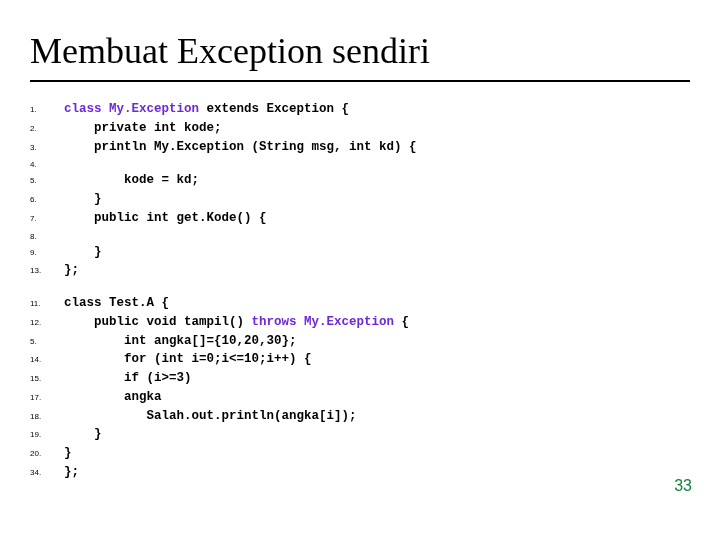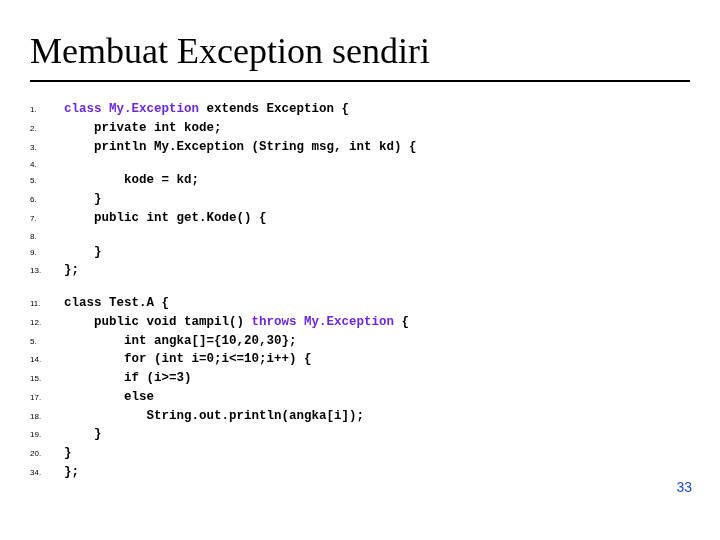--- a/index.html
+++ b/index.html
@@ -51,23 +51,23 @@
   .code {
     white-space: pre;
     color: #000;
   }
   .red { color: #6d28d9; }
   .block-gap { height: 14px; }
   .page-num {
     position: absolute;
     right: 28px;
     bottom: 45px;
-    font-size: 14px;
+    font-size: 16px;
     font-family: Arial, sans-serif;
-    color: #1d4ed8;
+    color: #15803d;
   }
 </style>
 </head>
 <body>
 
 <div class="slide">
   <h1 class="title">Membuat Exception sendiri</h1>
   <div class="underline"></div>
 
   <div class="code-block" id="block1">
@@ -127,25 +127,25 @@
       <div class="code-line">
         <span class="lineno">14.</span>
         <span class="code"><span>        for (int i=0;i&lt;=10;i++) {</span></span>
       </div>
       <div class="code-line">
         <span class="lineno">15.</span>
         <span class="code"><span>        if (i&gt;=3)</span></span>
       </div>
       <div class="code-line">
         <span class="lineno">17.</span>
-        <span class="code"><span>        else</span></span>
+        <span class="code"><span>        angka</span></span>
       </div>
       <div class="code-line">
         <span class="lineno">18.</span>
-        <span class="code"><span>           String.out.println(angka[i]);</span></span>
+        <span class="code"><span>           Salah.out.println(angka[i]);</span></span>
       </div>
       <div class="code-line">
         <span class="lineno">19.</span>
         <span class="code"><span>    }</span></span>
       </div>
       <div class="code-line">
         <span class="lineno">20.</span>
         <span class="code"><span>}</span></span>
       </div>
       <div class="code-line">

